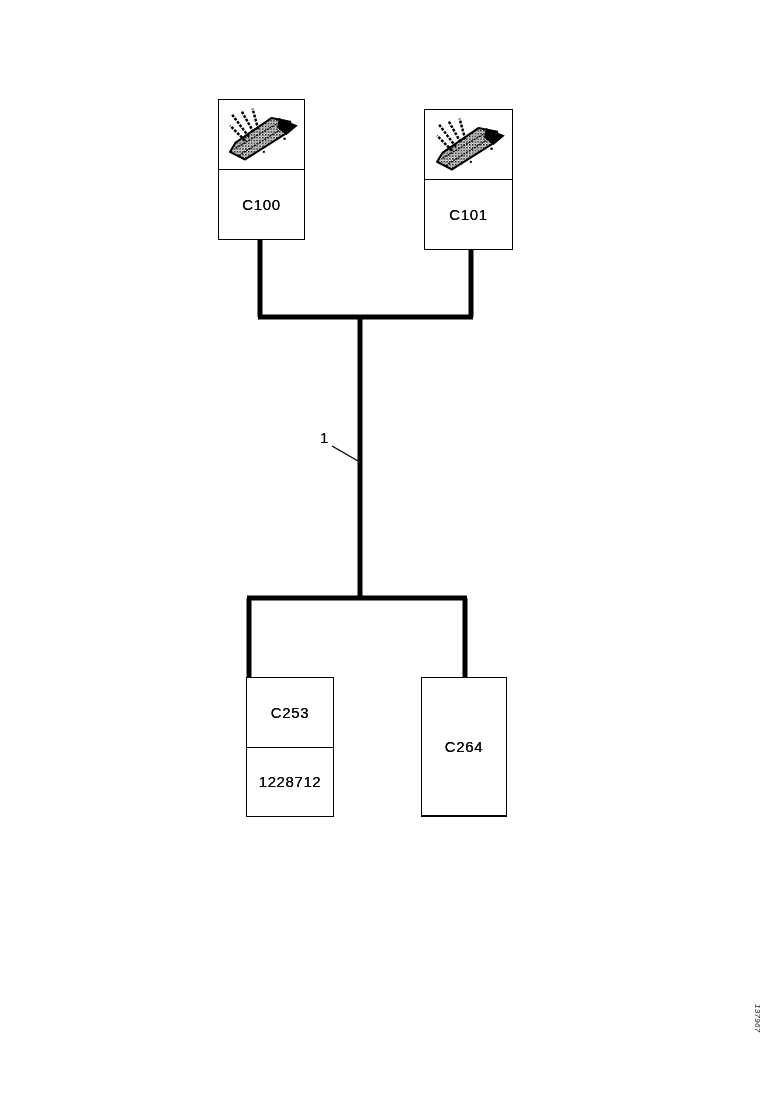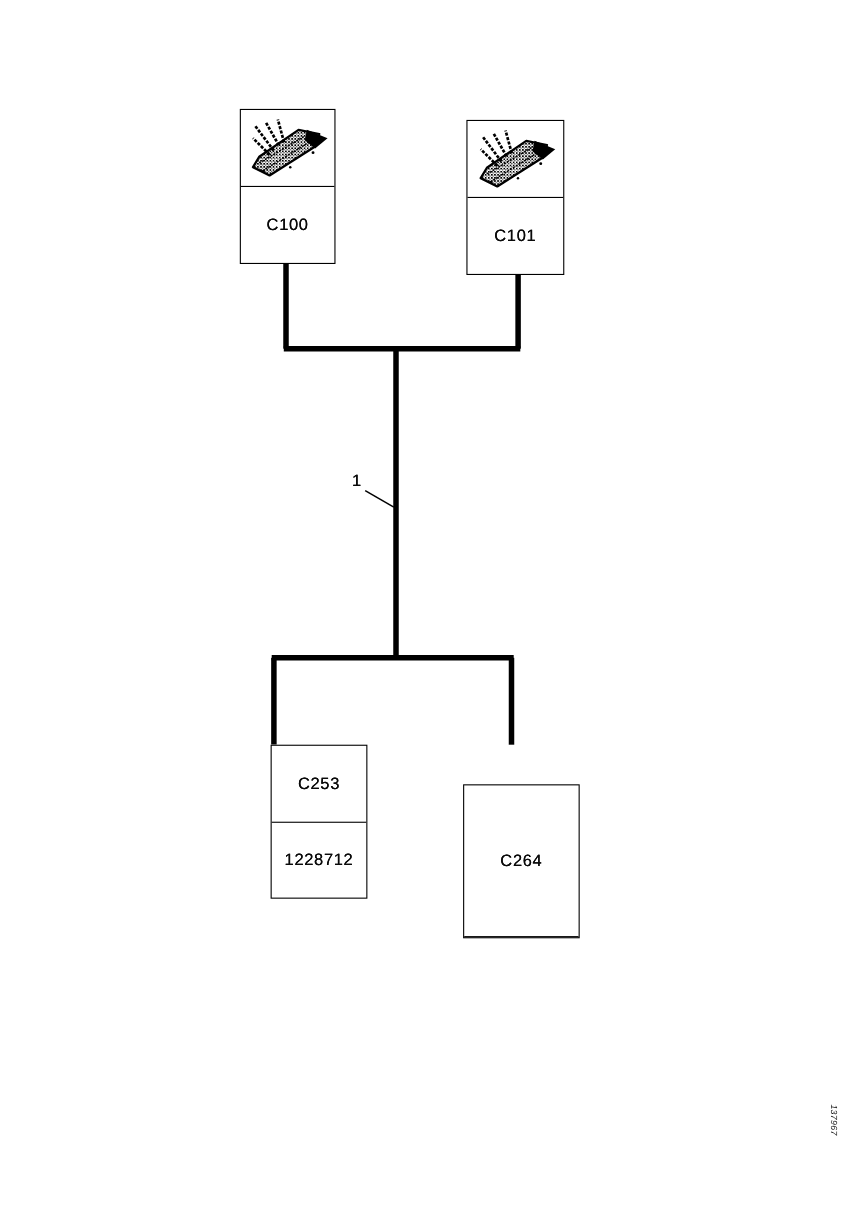--- a/index.html
+++ b/index.html
@@ -132,19 +132,19 @@
     <div class="text-cell">C101</div>
   </div>
 
   <div class="callout-label">1</div>
 
   <div class="box" style="left:218px; top:677px; width:88px; height:140px;margin-left:28px;">
     <div class="text-cell split-top">C253</div>
     <div class="text-cell">1228712</div>
   </div>
 
-  <div class="box" style="left:421px; top:677px; width:106px; height:140px;margin-top:36px;">
+  <div class="box" style="left:421px; top:677px; width:86px; height:140px;">
     <div class="text-cell split-top">C264</div>
   </div>
 
   <div class="footer-code">137967</div>
 
 </div>
 
 </body></html>

